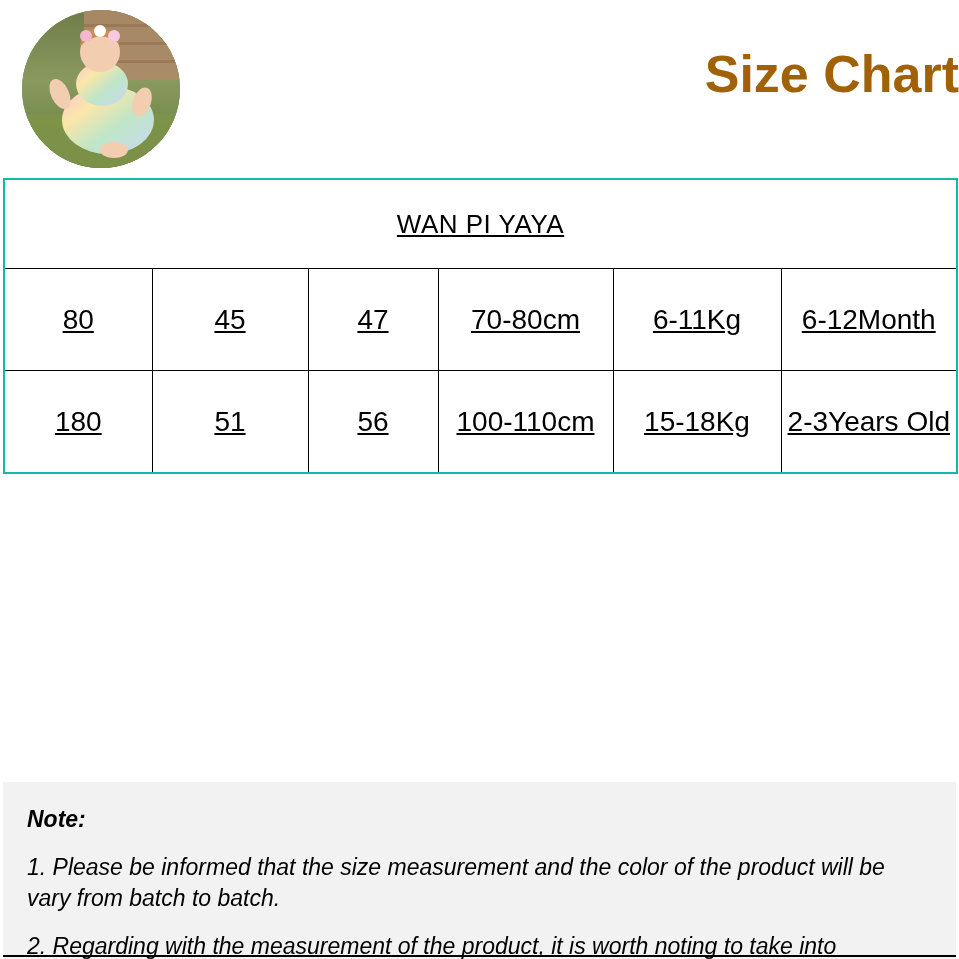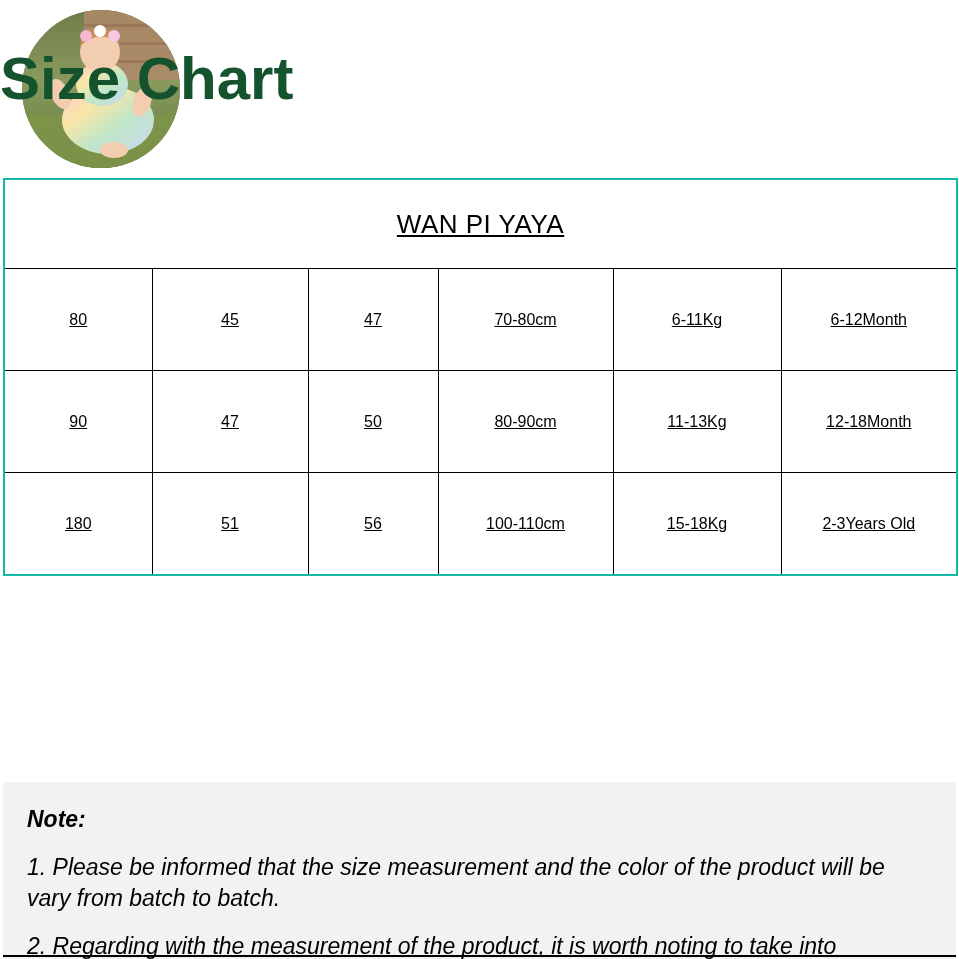--- a/index.html
+++ b/index.html
@@ -38,24 +38,24 @@
     background: #7a8a5a;
   }
   .avatar svg {
     display: block;
   }
   .title {
     position: absolute;
     left: 0;
     right: 0;
     top: 44px;
-    text-align: left;
-    font-size: 60px;
+    text-align: right;
+    font-size: 52px;
     font-weight: bold;
-    color: #14532d;
+    color: #a16207;
     letter-spacing: 0px;
     font-family: "Liberation Sans", sans-serif;
   }
 
   
   .table-wrap {
     position: absolute;
     left: 3px;
     top: 178px;
     width: 953px;
@@ -84,21 +84,21 @@
     height: 108px;
     font-size: 21.5px;
     line-height: 1.3;
     padding: 2px 3px;
   }
   .head-row td .cm {
     font-size: 16px;
   }
   .data-row td {
     height: 99px;
-    font-size: 16px;
+    font-size: 28px;
   }
   .col-size     { width: 148px; }
   .col-length   { width: 156px; }
   .col-bust     { width: 130px; }
   .col-height   { width: 175px; }
   .col-weight   { width: 168px; }
   .col-age      { width: 176px; }
 
   
   .note {
@@ -191,28 +191,20 @@
 
         <tr class="data-row">
           <td>80</td>
           <td>45</td>
           <td>47</td>
           <td>70-80cm</td>
           <td>6-11Kg</td>
           <td>6-12Month</td>
         </tr>
         <tr class="data-row">
-          <td>90</td>
-          <td>47</td>
-          <td>50</td>
-          <td>80-90cm</td>
-          <td>11-13Kg</td>
-          <td>12-18Month</td>
-        </tr>
-        <tr class="data-row">
           <td>180</td>
           <td>51</td>
           <td>56</td>
           <td>100-110cm</td>
           <td>15-18Kg</td>
           <td>2-3Years Old</td>
         </tr>
       </tbody>
     </table>
   </div>

